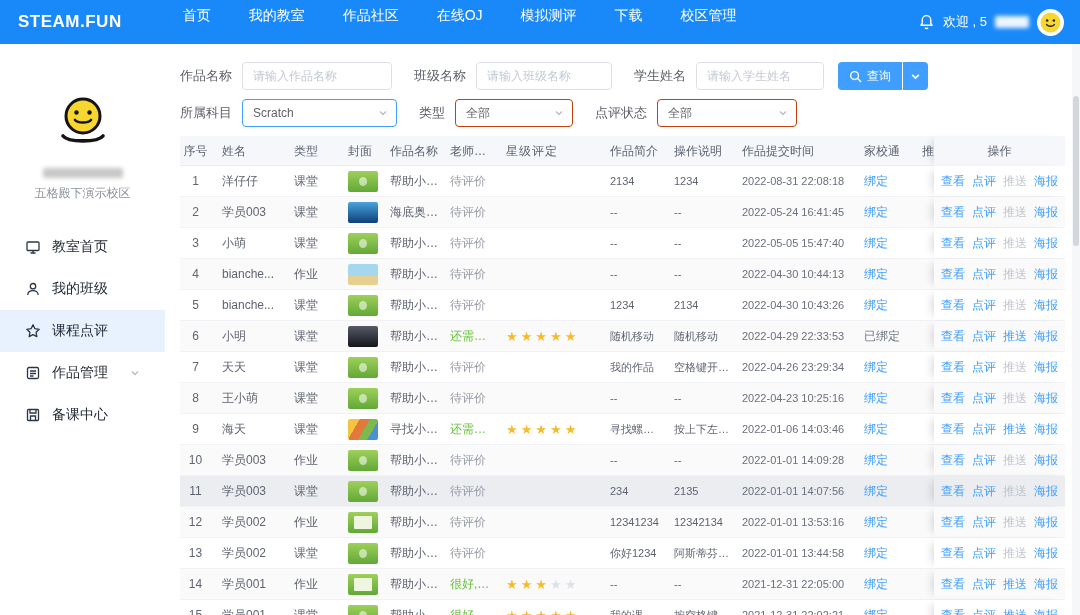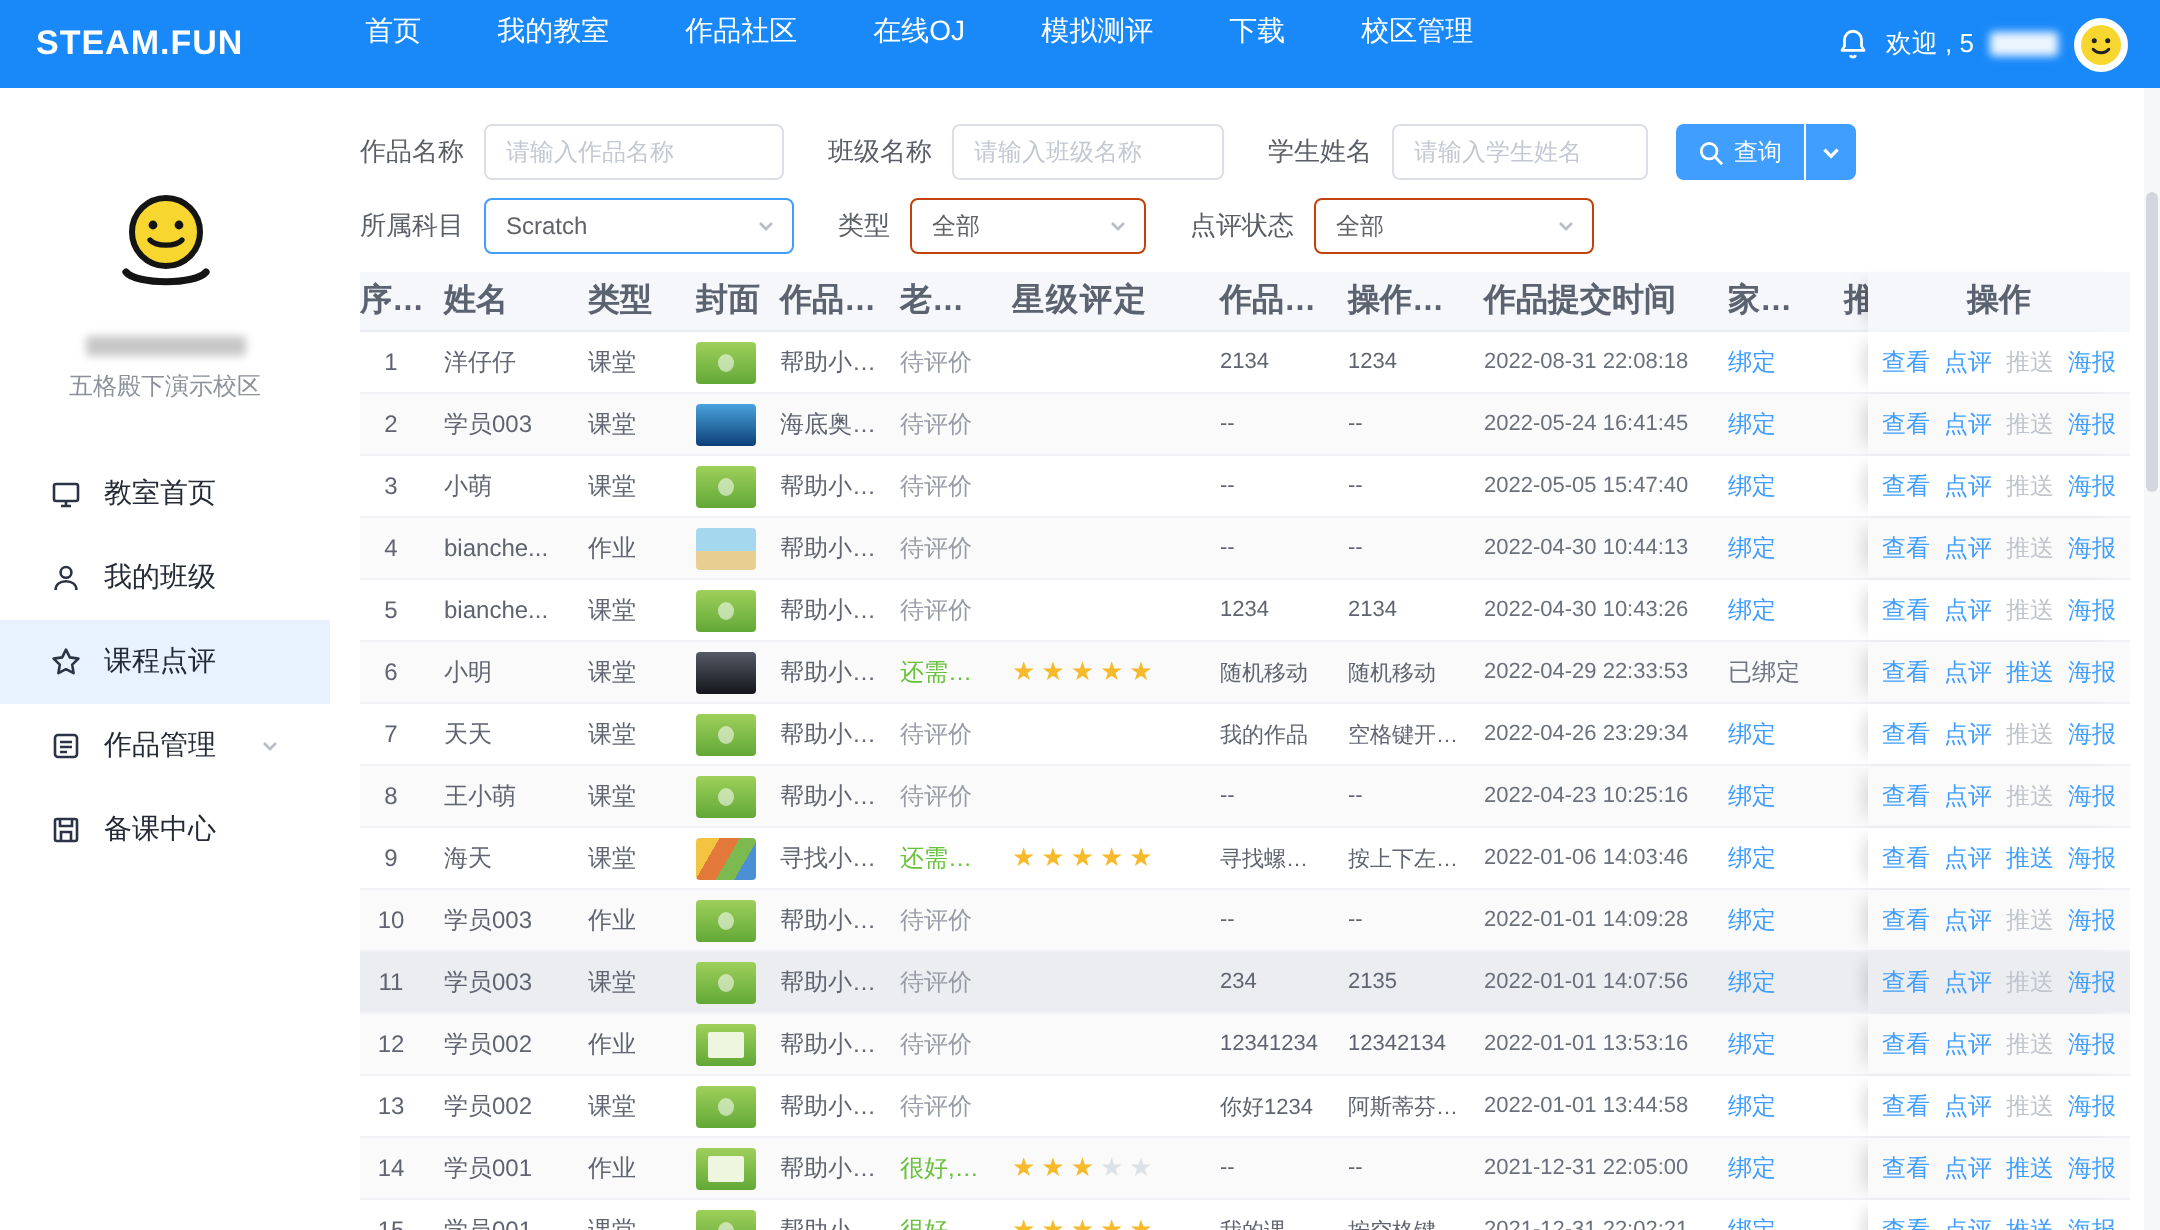--- a/index.html
+++ b/index.html
@@ -45,21 +45,21 @@
     justify-content:space-between;padding:0 8px 0 10px;font-size:12px;color:#606266;cursor:pointer;background:#fff}
   .f-select.focused{border-color:#409eff}
   .btn-search{height:28px;margin-left:14px;background:#409eff;color:#fff;border:none;border-radius:4px 0 0 4px;
     padding:0 11px;font-size:12px;display:flex;align-items:center;gap:5px;cursor:pointer;font-family:Liberation Serif, serif}
   .btn-caret{height:28px;width:25px;margin-left:1px;background:#409eff;border:none;border-radius:0 4px 4px 0;
     display:flex;align-items:center;justify-content:center;cursor:pointer}
 
   
   .table{position:relative;width:885px;margin-top:8px}
   .thead{display:flex;position:relative;height:30px;background:#f5f7fa;--rowbg:#f5f7fa;border-bottom:1px solid #e9edf3}
-  .thead .cell{font-weight:700;color:#5c6370;font-size:16px;line-height:30px;height:30px}
+  .thead .cell{font-weight:400;color:#5c6370;font-size:12px;line-height:30px;height:30px}
   .trow{display:flex;position:relative;align-items:center;height:31px;border-bottom:1px solid #f0f2f6;
     --rowbg:#fff;background:var(--rowbg)}
   .trow:nth-child(even){--rowbg:#fafafa}
   .trow.hl{--rowbg:#ebedf1}
   .cell{flex:none;white-space:nowrap;overflow:hidden;text-overflow:ellipsis;padding-left:8px;padding-right:3px;
     font-size:12px;color:#5f6470}
   .c-index{width:34px;text-align:center;padding-left:0}
   .c-name{width:72px}
   .c-type{width:54px}
   .c-cover{width:42px;display:flex;align-items:center}

